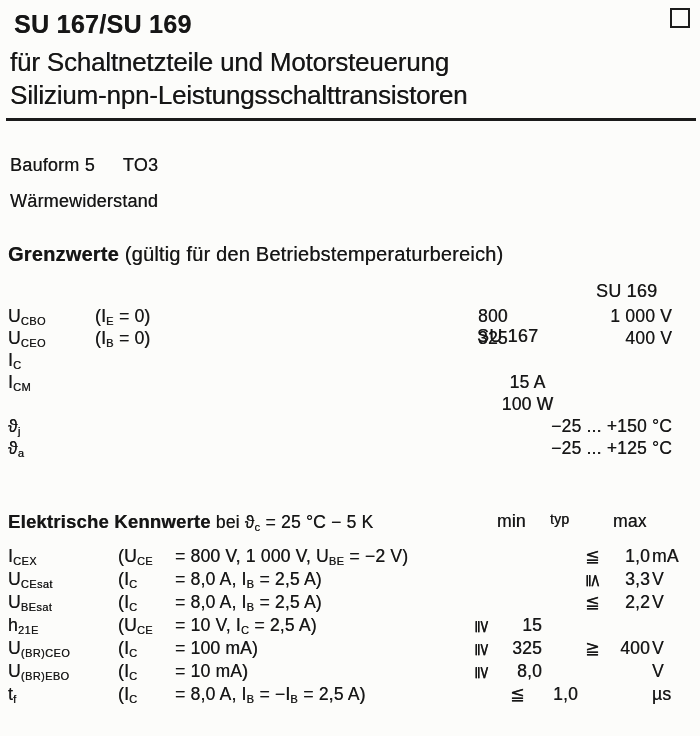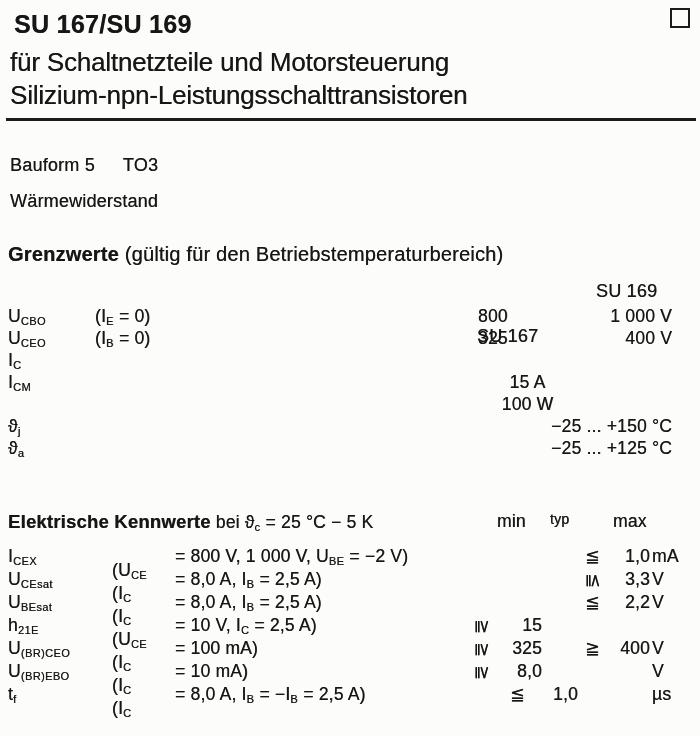--- a/index.html
+++ b/index.html
@@ -33,21 +33,21 @@
   .gw-vc{position:absolute;left:0;width:115px;text-align:center;}
   .gw-vr{position:absolute;right:0;white-space:nowrap;}
   .ek-head{position:absolute;top:511px;left:8px;right:0;height:24px;font-size:18.5px;}
   .ek-head .rest{font-size:17.5px;}
   .colmin{position:absolute;left:489px;font-size:17.5px;text-align:right;}
   .coltyp{position:absolute;left:542px;font-size:14px;}
   .colmax{position:absolute;left:605px;font-size:17.5px;}
   .ek-rows{position:absolute;top:546px;left:0;right:0;}
   .ek-row{position:relative;height:23px;font-size:17.5px;padding-left:24px;}
   .ek-sym{position:absolute;left:8px;white-space:nowrap;}
-  .ek-ca{position:absolute;left:112px;white-space:nowrap;margin-top:14px;}
+  .ek-ca{position:absolute;left:118px;white-space:nowrap;}
   .ek-cb{position:absolute;left:175px;white-space:nowrap;}
   .ek-min{position:absolute;left:474px;width:68px;display:flex;justify-content:space-between;align-items:baseline;}
   .ek-min.shift{transform:translateX(36px);}
   .ek-max{position:absolute;left:585px;width:65px;display:flex;justify-content:space-between;align-items:baseline;}
   .ek-unit{position:absolute;left:652px;white-space:nowrap;}
   .sb{font-size:11px;vertical-align:-3px;letter-spacing:0.4px;line-height:0;}
   .cmp{display:inline-block;}
   .rot{transform:rotate(90deg);transform-origin:50% 55%;}
   b{font-weight:bold;}
 </style>

